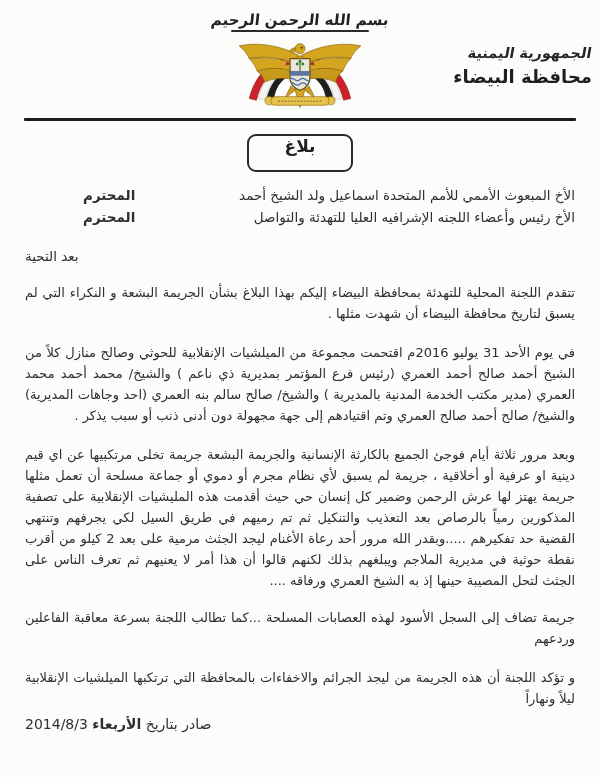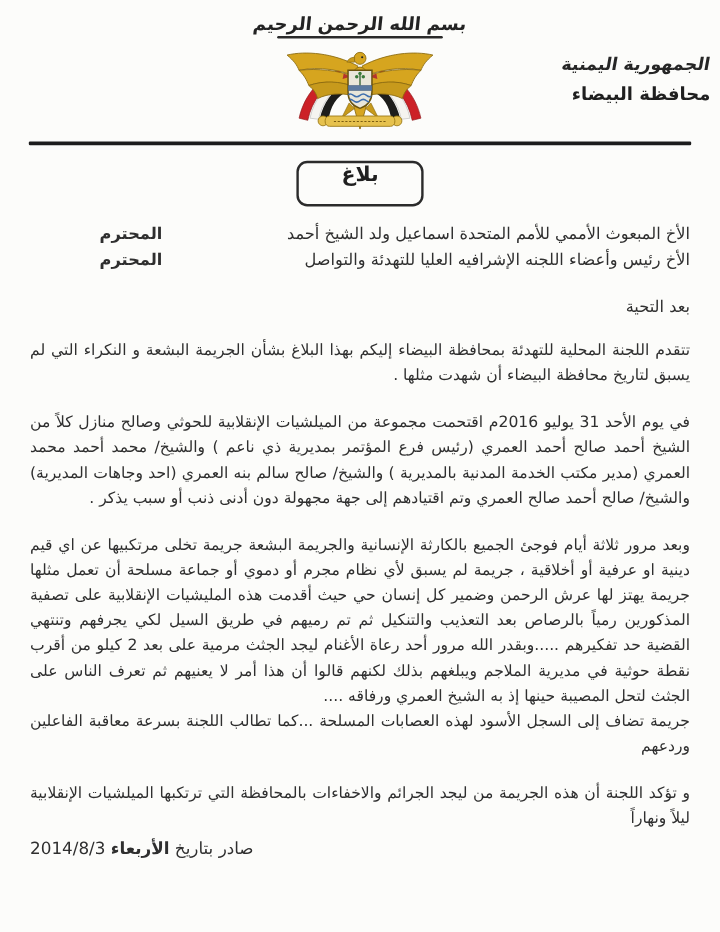--- a/index.html
+++ b/index.html
@@ -38,21 +38,21 @@
     text-align:right;line-height:22px;
   }
   .header-right .republic{
     display:inline-block;
     font-size:14.5px;font-weight:bold;color:#262626;
     transform:skewX(-10deg);
     margin-bottom:2px;
   }
   .header-right .gov,
   .header-right .committee{
-    font-size:15px;font-weight:bold;color:#1f1f1f;
+    font-size:18px;font-weight:bold;color:#1f1f1f;
   }
   .rule{
     position:absolute;top:118px;left:24px;right:24px;
     height:3px;background:#1c1c1c;border-radius:1px;
   }
   
   .content{
     position:absolute;top:130px;left:25px;right:25px;
   }
   .title-box{
@@ -64,29 +64,29 @@
     letter-spacing:2px;
   }
   .addressees{margin-top:12px;}
   .addr-row{
     display:flex;justify-content:space-between;align-items:baseline;
     padding-left:58px;
     line-height:22px;font-size:13.5px;
   }
   .addr-row .honorific{font-weight:bold;}
   .salutation{
-    text-align:right;margin-top:20px;
+    text-align:left;margin-top:20px;
     font-size:13.5px;
   }
   p.para{
     font-size:13px;line-height:21px;
     text-align:justify;
     margin:18px 0 0 0;
   }
-  p.para.tight{margin-top:0;}
+  p.para.tight{margin-top:16px;}
   .issued{
     text-align:left;margin-top:7px;
     font-size:14px;
   }
   .issued .day{font-weight:bold;}
 </style>
 </head>
 <body>
 
 <div class="page">

